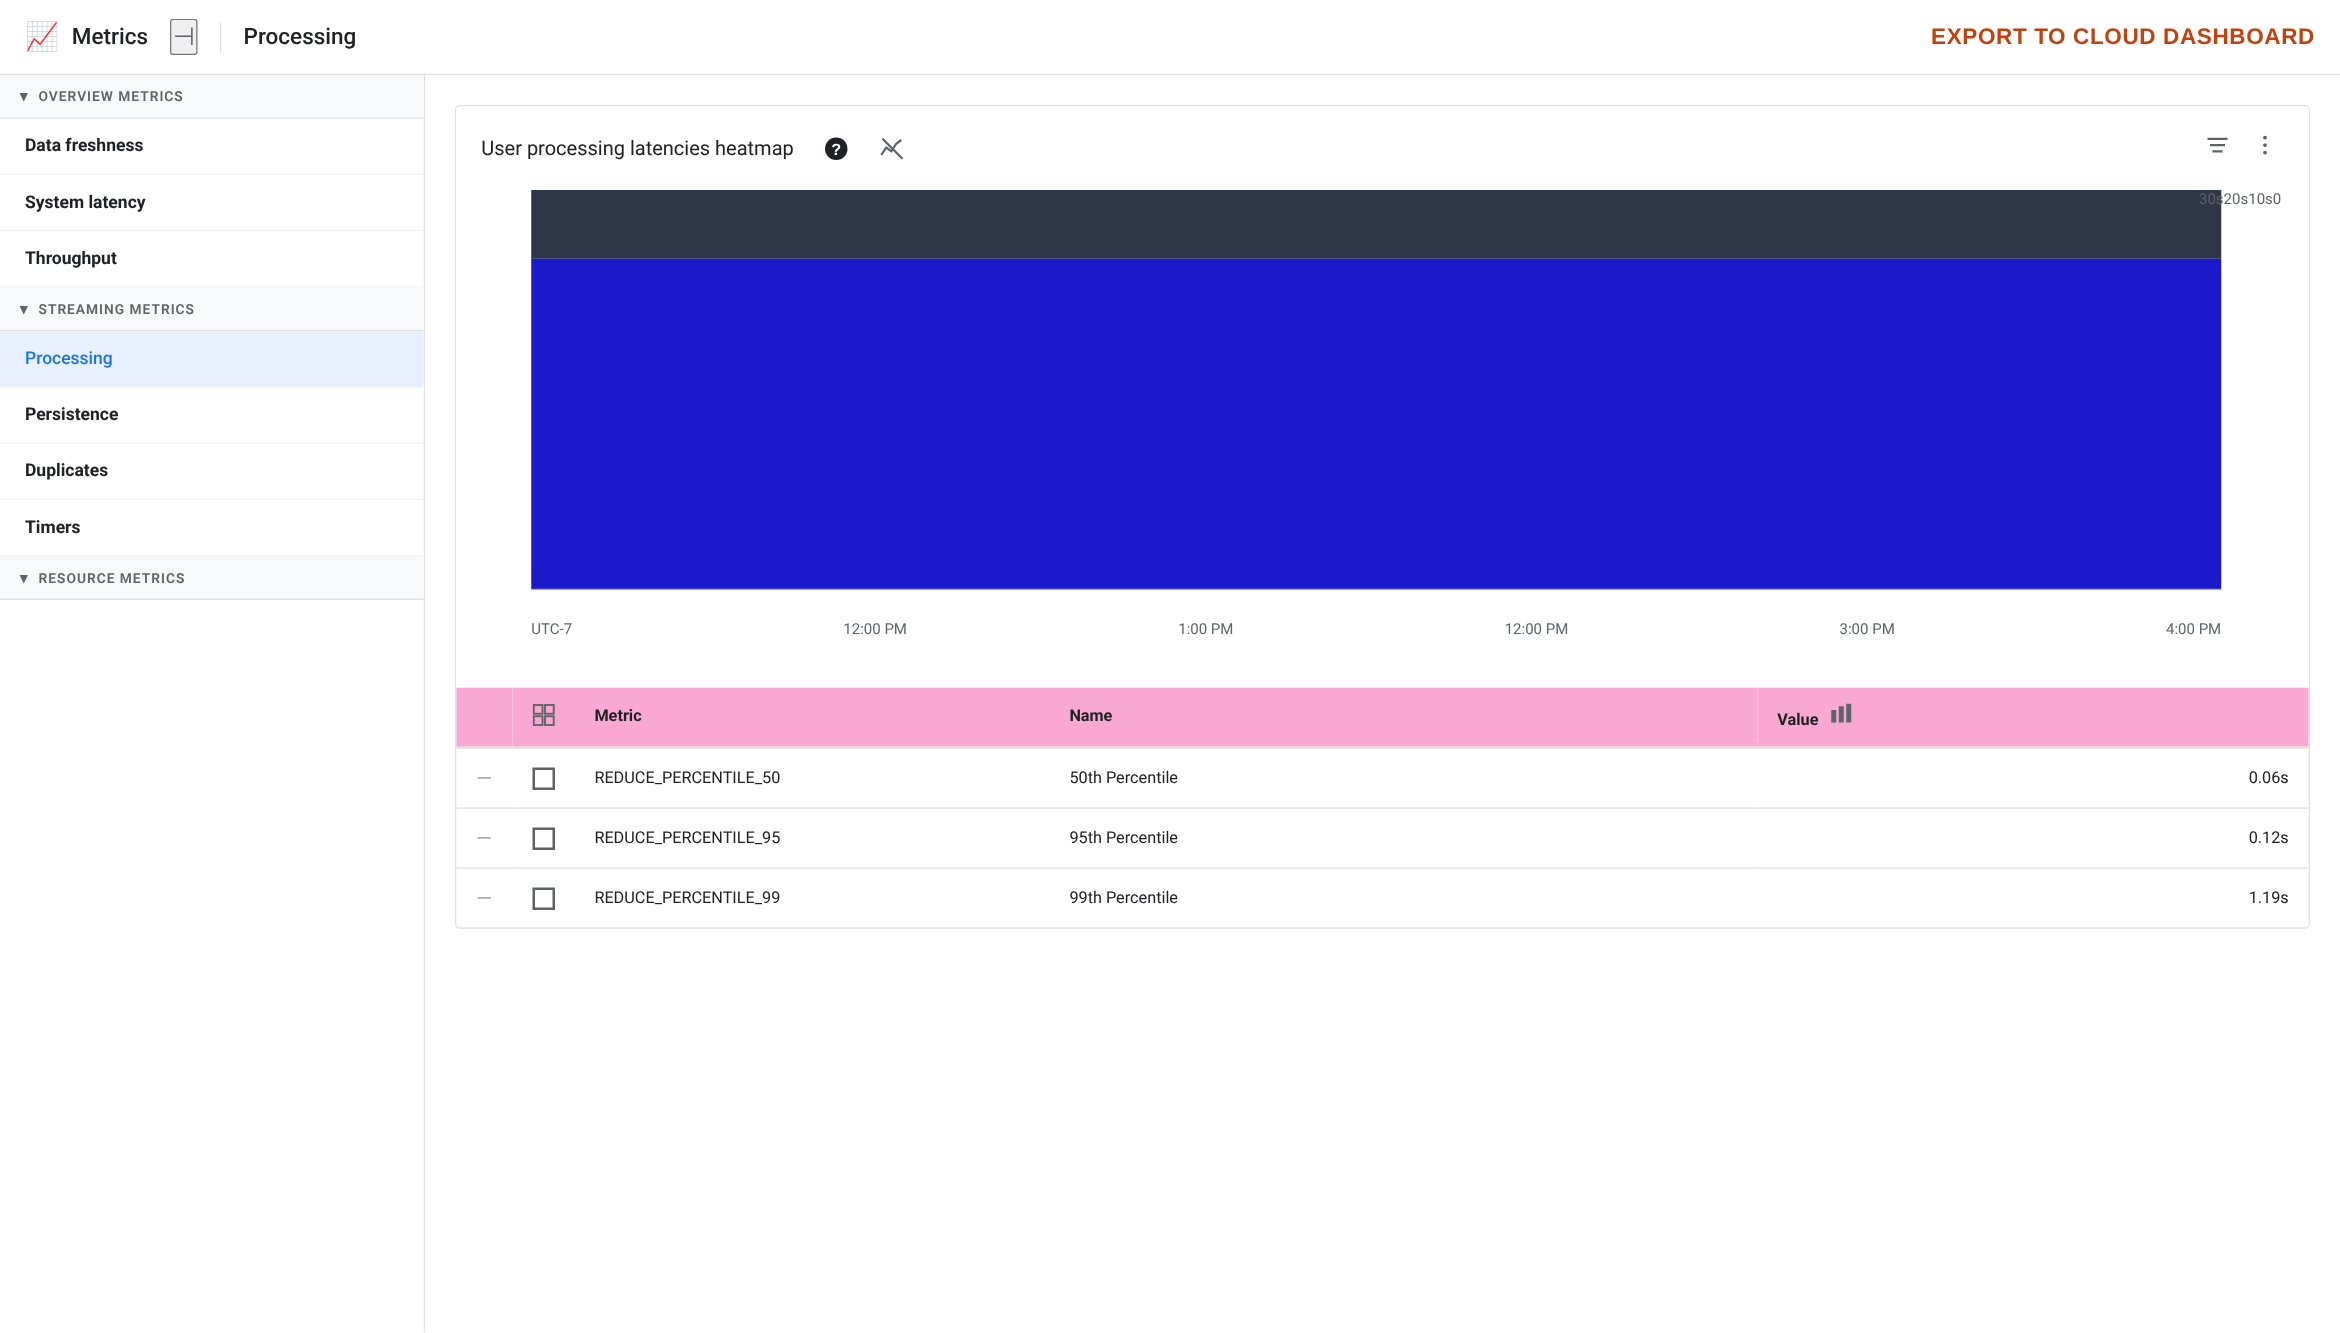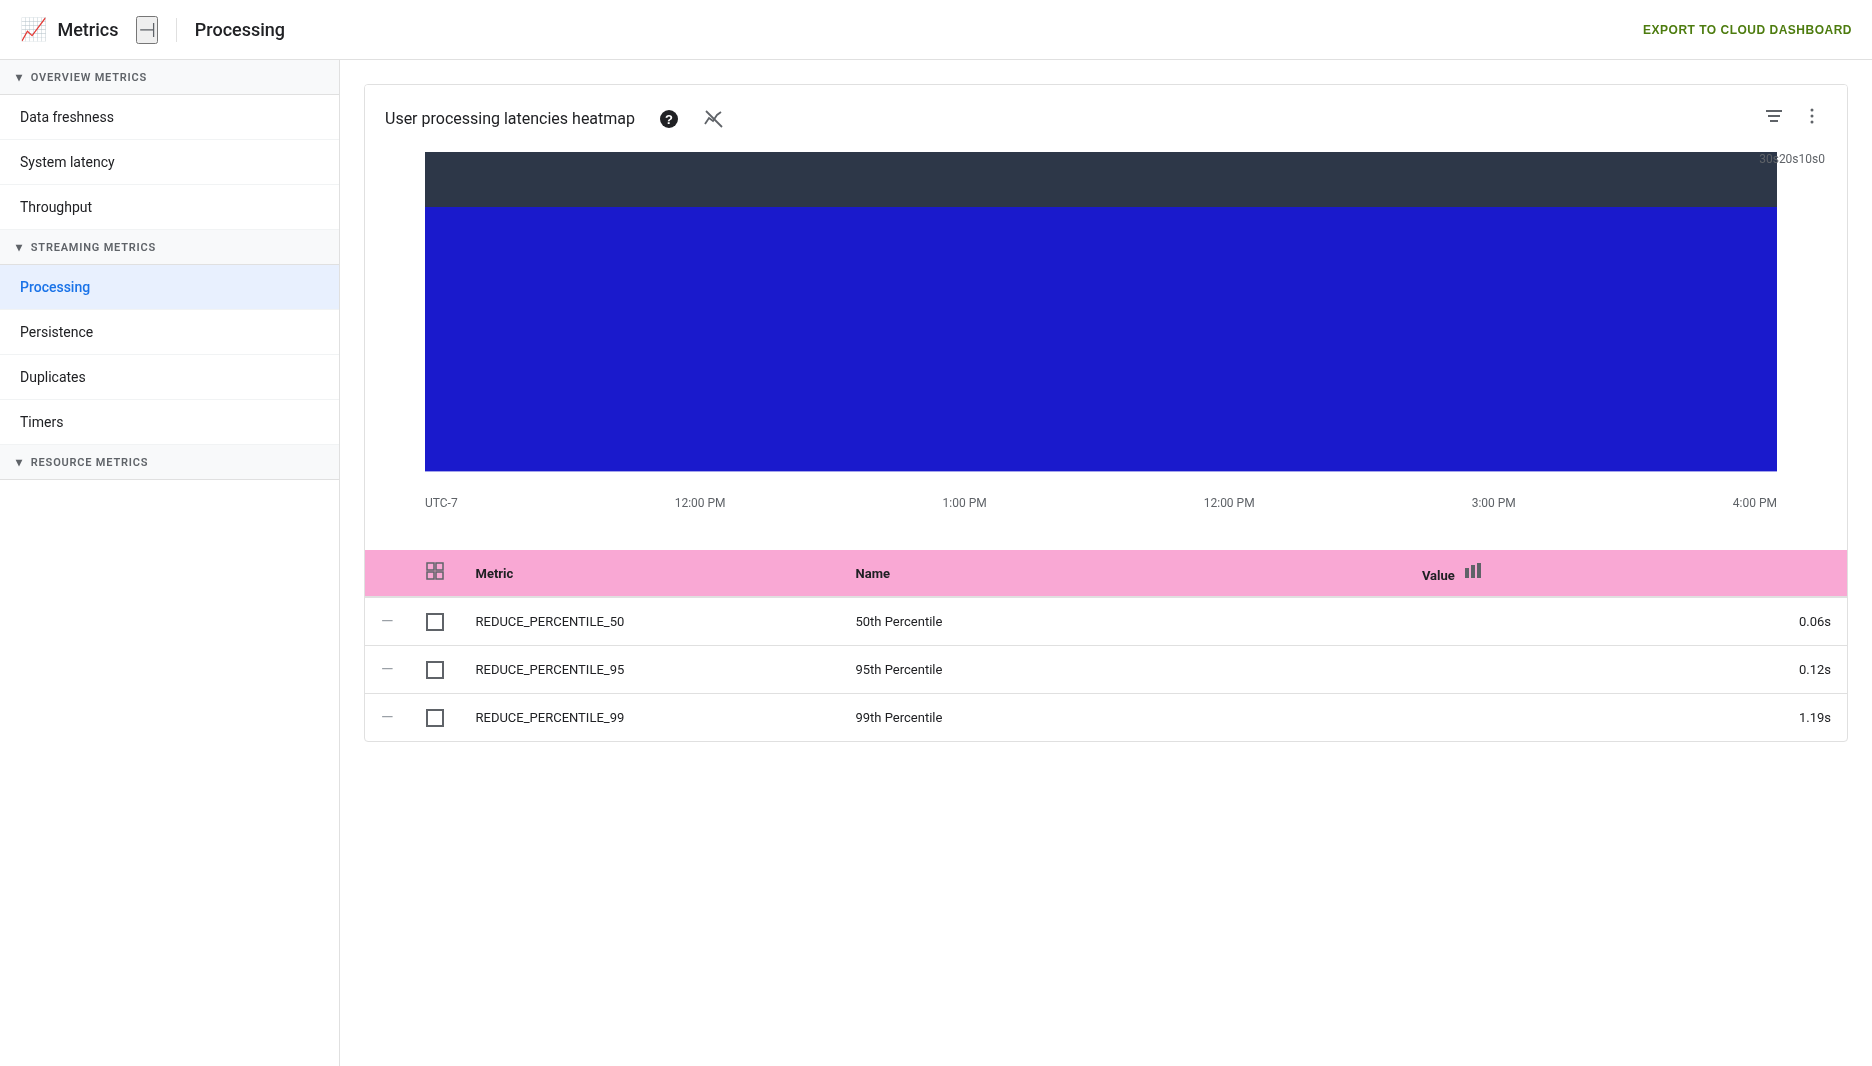--- a/index.html
+++ b/index.html
@@ -10,21 +10,21 @@
       display: flex; align-items: center; justify-content: space-between;
       height: 60px; padding: 0 20px; border-bottom: 1px solid #e0e0e0;
       background: #fff; flex-shrink: 0;
     }
     .header-left { display: flex; align-items: center; gap: 10px; }
     .header-logo-icon { color: #1a73e8; font-size: 22px; }
     .header-title { font-size: 18px; font-weight: 500; color: #202124; }
     .header-collapse-btn { cursor: pointer; color: #5f6368; font-size: 20px; margin-left: 8px; }
     .header-page-title { font-size: 18px; font-weight: 500; color: #202124; }
     .export-btn {
-      font-size: 12px; font-weight: 600; color: #4d7c0f; background: none;
+      font-size: 18px; font-weight: 600; color: #c2410c; background: none;
       border: none; cursor: pointer; letter-spacing: 0.5px; text-transform: uppercase;
     }
 
     
     .main-layout { display: flex; flex: 1; overflow: hidden; }
 
     
     .sidebar {
       width: 340px; flex-shrink: 0; border-right: 1px solid #e0e0e0;
       overflow-y: auto; background: #fff;
@@ -33,20 +33,21 @@
       display: flex; align-items: center; gap: 8px;
       padding: 10px 16px; font-size: 11px; font-weight: 600;
       color: #5f6368; letter-spacing: 0.8px; background: #f8f9fa;
       border-bottom: 1px solid #e0e0e0; cursor: pointer;
     }
     .sidebar-section-header .chevron { font-size: 12px; }
     .sidebar-item {
       padding: 14px 20px; font-size: 14px; color: #202124;
       cursor: pointer; border-bottom: 1px solid #f1f3f4;
       transition: background 0.15s;
+      font-weight: bold;
     }
     .sidebar-item.active {
       background: #e8f0fe; color: #1a73e8; font-weight: 500;
     }
 
     
     .content { flex: 1; overflow-y: auto; padding: 24px; background: #fff; }
 
     
     .chart-card {

